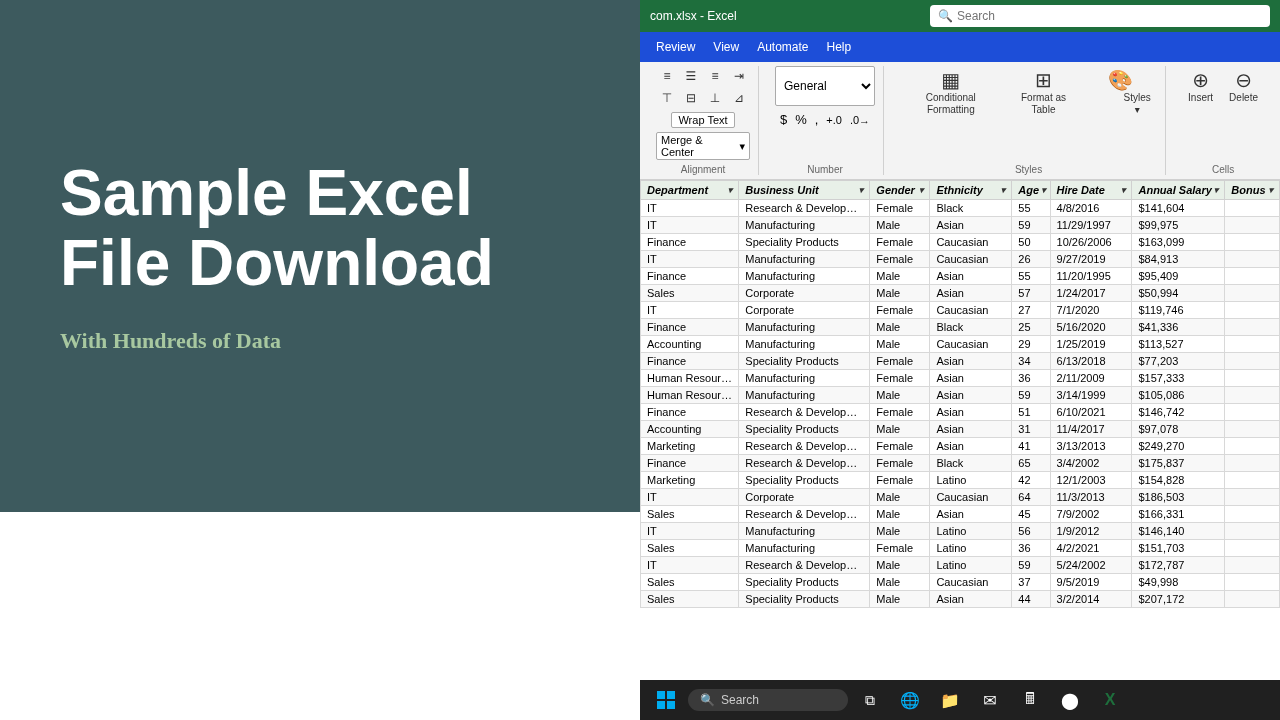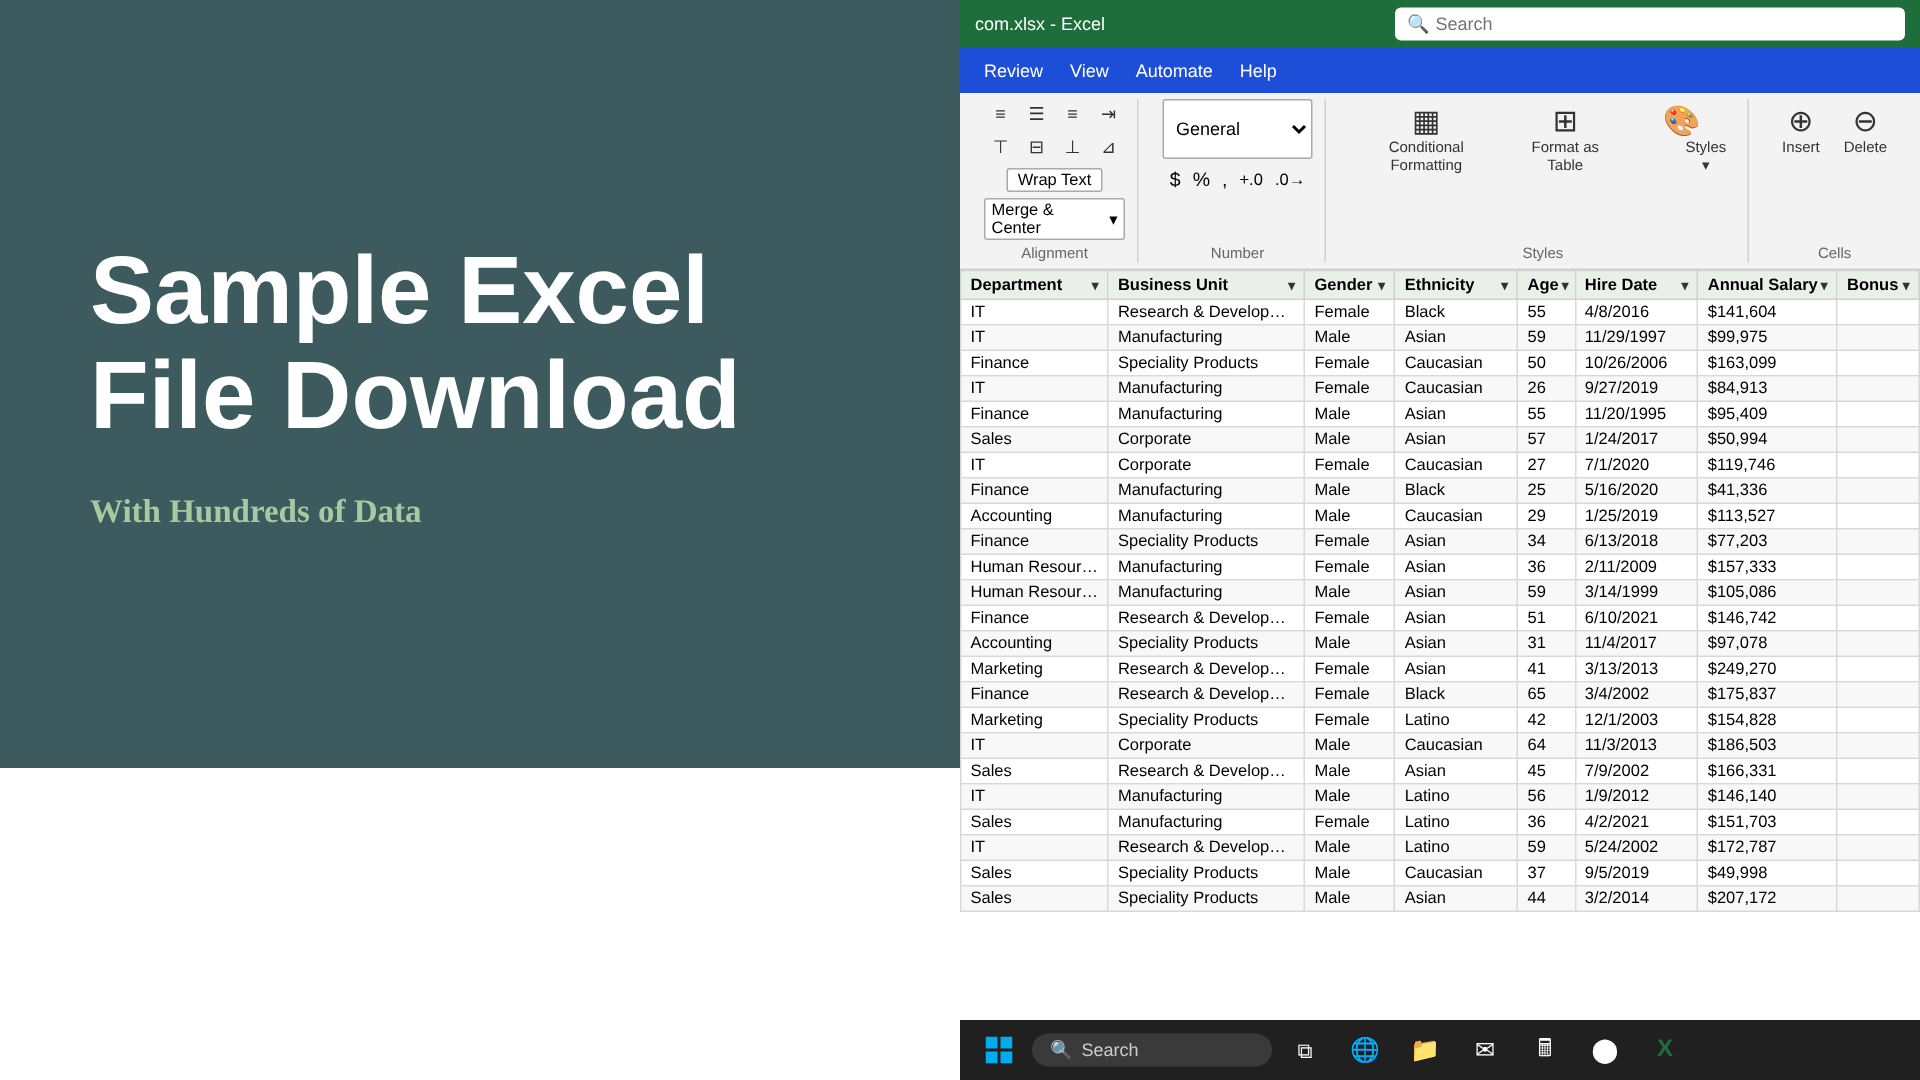--- a/index.html
+++ b/index.html
@@ -171,20 +171,21 @@
       font-size: 11px;
       white-space: nowrap;
       overflow: hidden;
       color: #000;
     }
     .excel-table thead tr th .col-header {
       display: flex;
       align-items: center;
       justify-content: space-between;
       gap: 2px;
+      font-style: italic;
     }
     .filter-icon {
       font-size: 9px;
       color: #333;
     }
 
     .excel-table tbody tr td {
       border: 1px solid #d8d8d8;
       padding: 2px 6px;
       white-space: nowrap;

